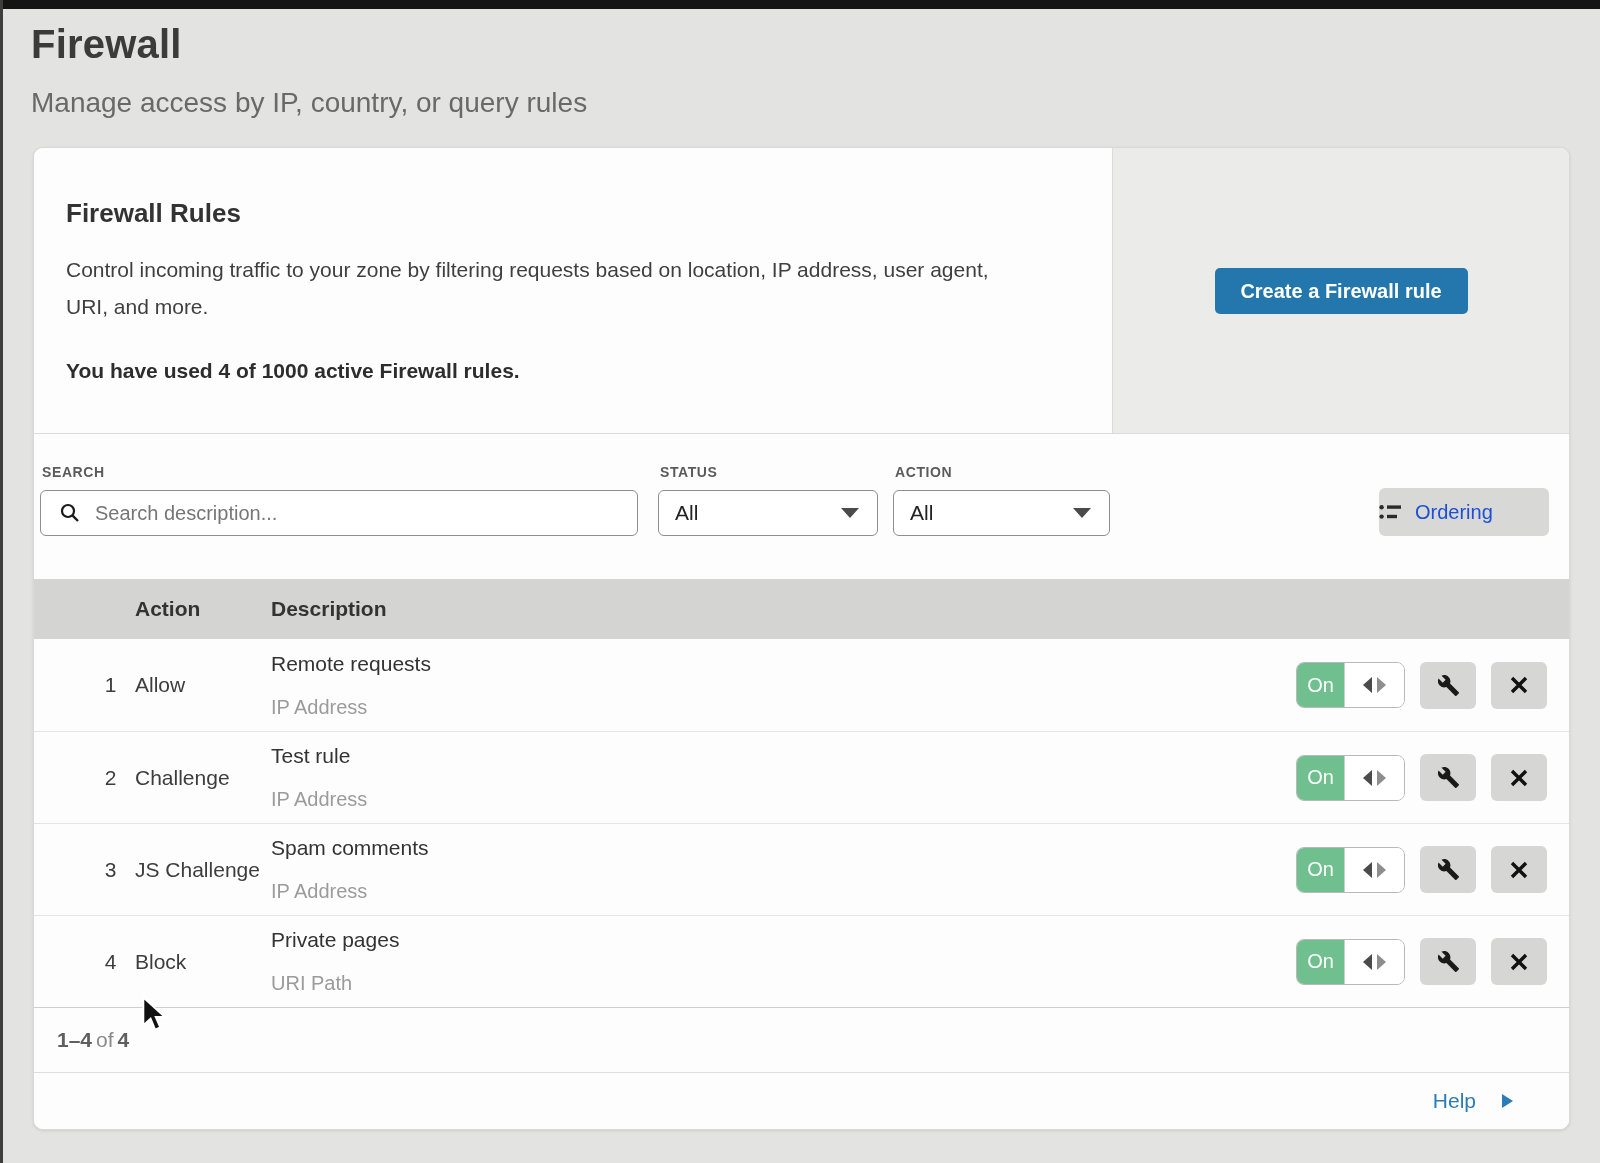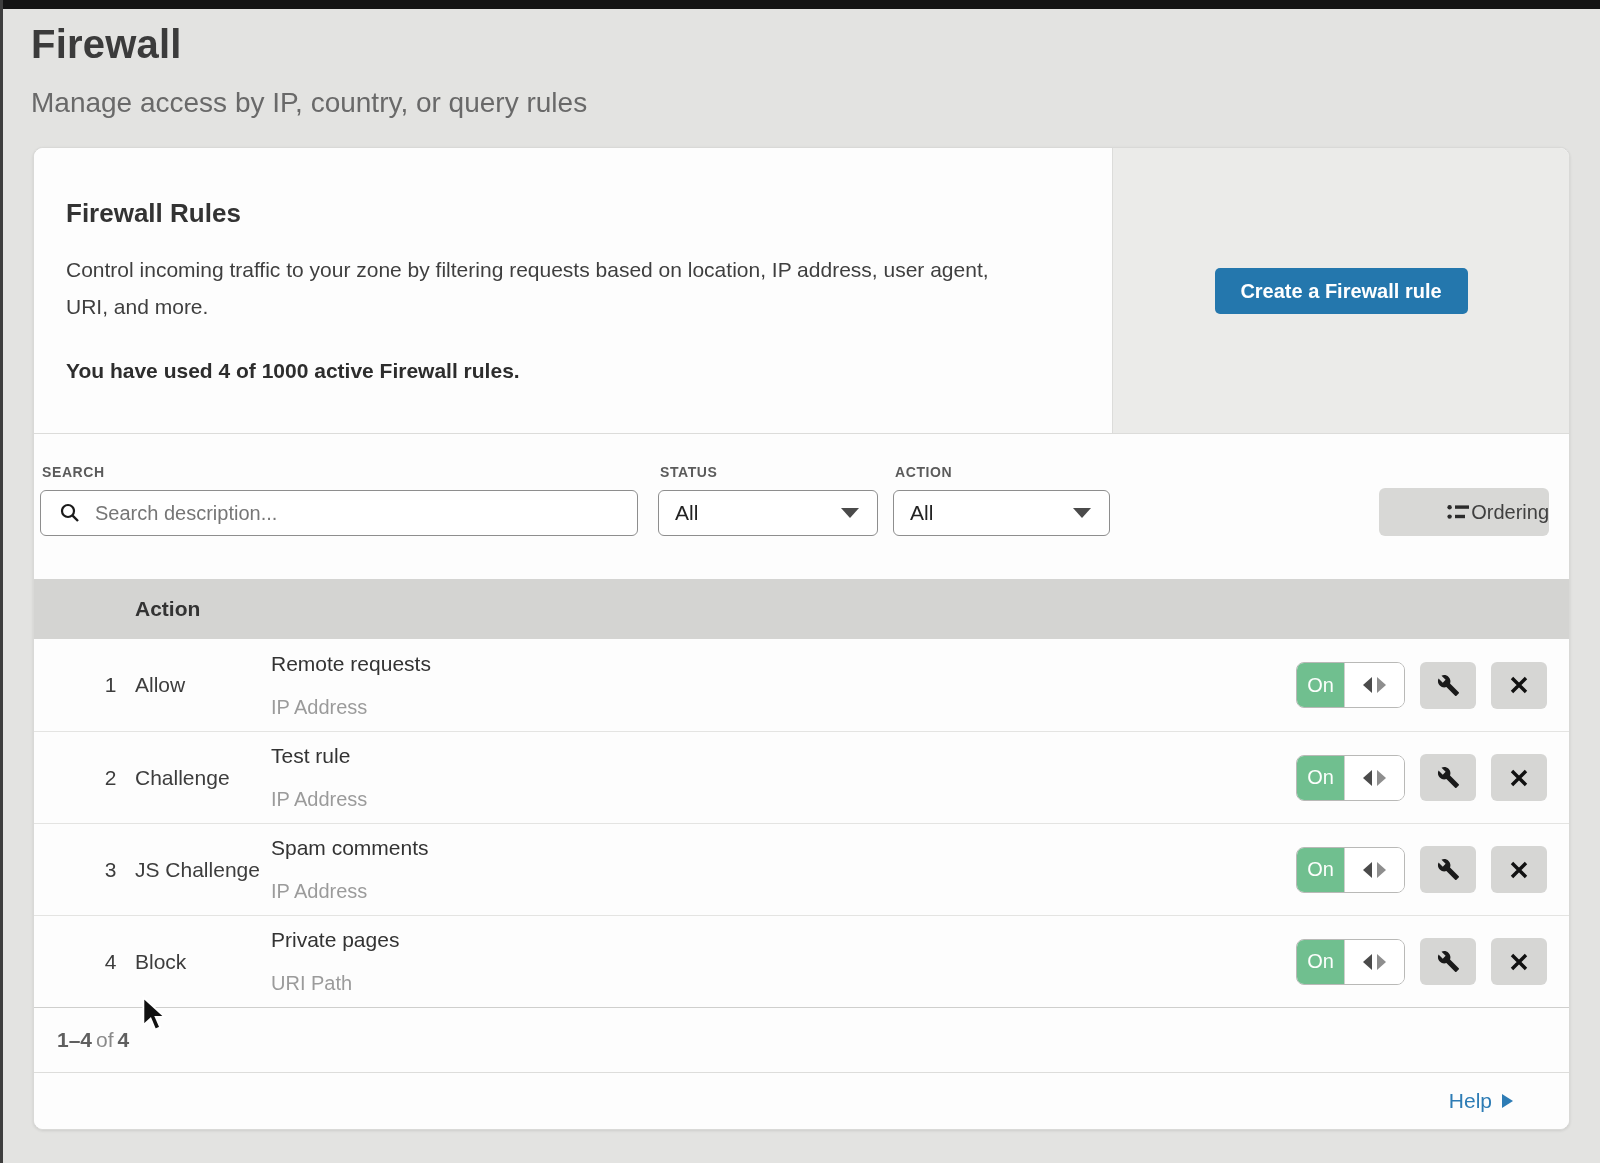--- a/index.html
+++ b/index.html
@@ -59,22 +59,22 @@
     height:46px; border:1px solid #8e8e8e; border-radius:6px; background:#fff;
     display:flex; align-items:center; justify-content:space-between; padding:0 18px 0 16px;
     font-size:21px; color:#222; cursor:pointer;
   }
   .select-status { width:220px; margin-right:15px; }
   .select-action { width:217px; }
   .caret-down { width:0; height:0; border-left:9px solid transparent; border-right:9px solid transparent; border-top:10px solid #4a4a4a; }
   .filters .spacer { flex:1; }
   .ordering-btn {
     width:170px; height:48px; margin-top:24px; background:#d8d8d6; border:none; border-radius:6px;
-    display:flex; align-items:center; justify-content:flex-end; gap:0;
-    font-size:20px; color:#404040; font-weight:500; cursor:pointer;
+    display:flex; align-items:center; justify-content:flex-start; gap:12px;
+    font-size:20px; color:#1d4ed8; font-weight:500; cursor:pointer;
     font-family:"Liberation Sans",sans-serif;
   }
 
   
   .table-head {
     height:60px; background:#d4d4d2; display:grid;
     grid-template-columns:101px 136px 1fr 460px; align-items:center;
   }
   .th { font-size:21px; font-weight:700; color:#333; }
   .rules-body .rule-row {
@@ -101,21 +101,21 @@
   .icon-btn {
     width:56px; height:47px; background:#d6d6d4; border:none; border-radius:6px;
     display:flex; align-items:center; justify-content:center; cursor:pointer;
   }
 
   
   .pagination-row { height:65px; border-top:1px solid #cfcfcd; display:flex; align-items:center; padding-left:23px; background:#fdfdfd; }
   .pagination-text { font-size:21px; color:#5f5f5f; font-weight:600; }
   .pagination-text .of { font-weight:400; color:#8a8a8a; padding:0 4px; }
   .help-row { height:57px; border-top:1px solid #dddddb; display:flex; align-items:center; justify-content:flex-end; padding-right:56px; background:#fdfdfd; }
-  .help-link { display:flex; align-items:center; gap:10px; color:#2d7cb5; font-size:21px; font-weight:500; cursor:pointer; text-decoration:none; }
+  .help-link { display:flex; align-items:center; gap:26px; color:#2d7cb5; font-size:21px; font-weight:500; cursor:pointer; text-decoration:none; }
   .help-arrow { width:0; height:0; border-top:7px solid transparent; border-bottom:7px solid transparent; border-left:11px solid #2d7cb5; }
 
   
   .cursor { position:absolute; left:141px; top:996px; z-index:60; pointer-events:none; }
 </style>
 </head>
 <body>
 
 <div class="edge-top"></div>
 <div class="edge-left"></div>
@@ -171,20 +171,21 @@
         <rect x="8" y="1.4" width="14" height="3.4" fill="#2b2b2b"></rect>
         <rect x="8" y="10.8" width="10" height="3.4" fill="#2b2b2b"></rect>
       </svg>
       <span>Ordering</span>
     </button>
   </section>
 
   <div class="table-head">
     <span class="th"></span>
     <span class="th">Action</span>
+    <span class="th">Description</span>
     <span class="th"></span>
   </div>
 
   <div class="rules-body">
     <div class="rule-row">
       <span class="cell-priority">1</span>
       <span class="cell-action">Allow</span>
       <span class="cell-desc">
         <span class="desc-main" style="display:block;">Remote requests</span>
         <span class="desc-sub" style="display:block;">IP Address</span>

